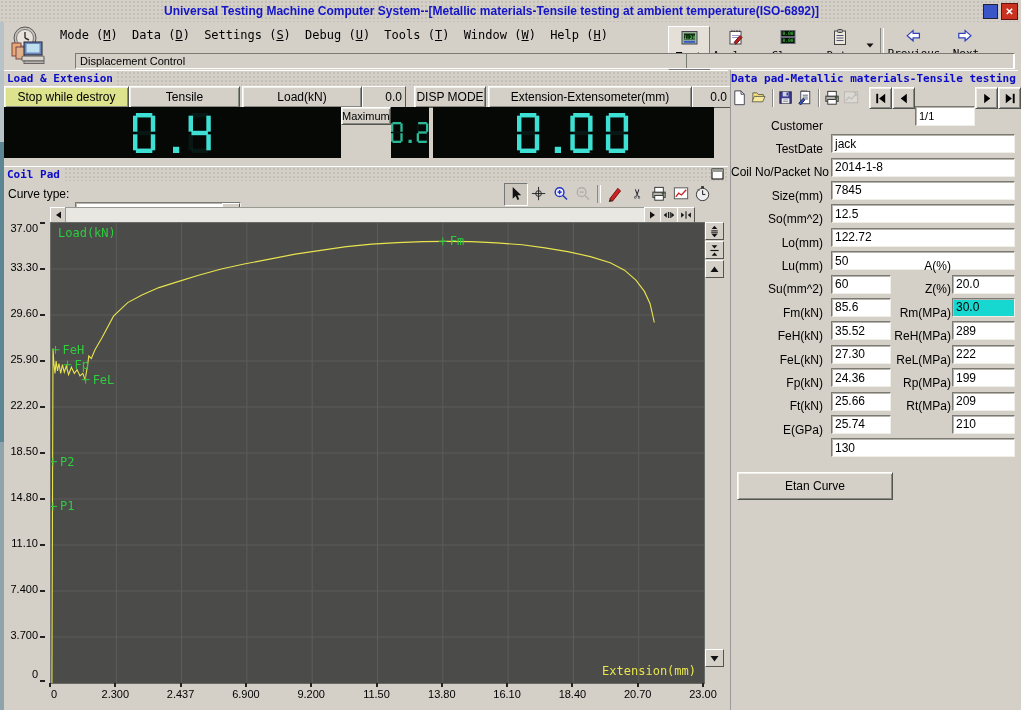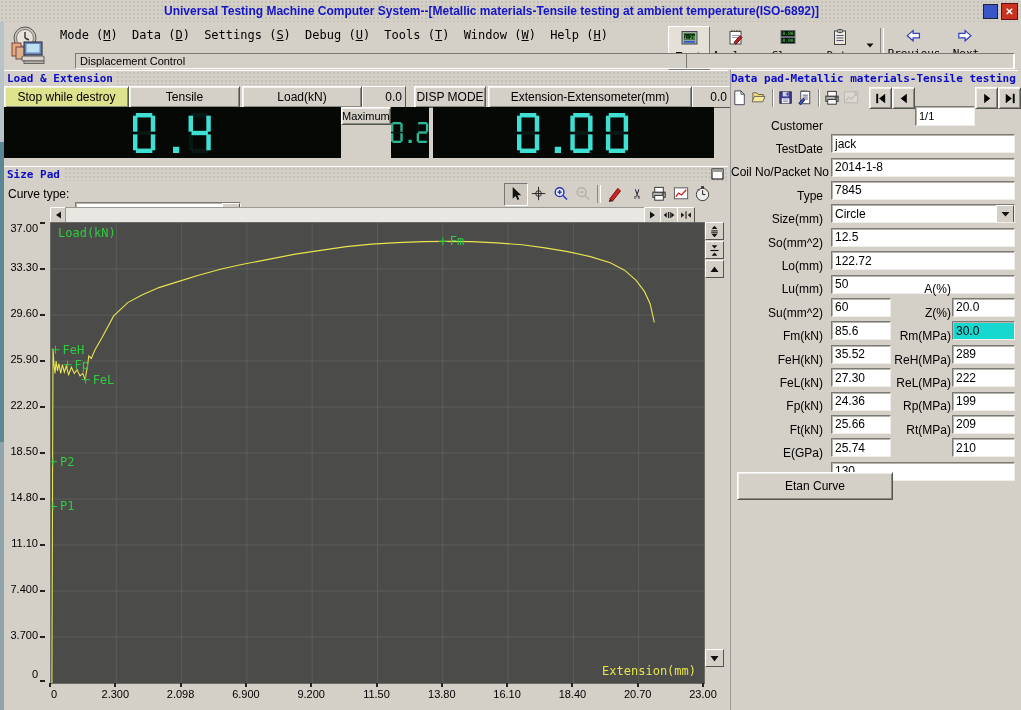--- a/index.html
+++ b/index.html
@@ -297,21 +297,21 @@
             <rect x="48" y="9.6" width="2" height="7.2" fill="#3fe0d4" opacity="1"></rect>
             <rect x="41.3" y="16" width="7.4" height="2" fill="#3fe0d4" opacity="1"></rect>
             <rect x="40" y="9.6" width="2" height="7.2" fill="#3fe0d4" opacity="1"></rect>
             <rect x="40" y="1.2" width="2" height="7.2" fill="#3fe0d4" opacity="1"></rect>
             <rect x="41.3" y="8" width="7.4" height="2" fill="#3fe0d4" opacity="0.07"></rect>
           </svg>
         </div>
     </div>
 
     <div class="panel-header dotted" style="position:absolute;left:0;top:96px;width:724px;">
-      <span class="ph-text">Size Pad</span>
+      <span class="ph-text">Coil Pad</span>
       <span style="margin-left:auto;margin-right:4px;">
         <svg class="icon" width="13" height="12" viewBox="0 0 13 12">
             <rect x="1" y="1" width="11" height="10" fill="#fff" stroke="#000"></rect>
             <rect x="1" y="1" width="11" height="3" fill="#9a9a94"></rect>
           </svg>
       </span>
     </div>
 
     <div id="curvebar">
       <span id="curve-type-label">Curve type:</span>
@@ -541,21 +541,21 @@
         </div>
       </div>
     </div>
 
     <div id="xlabels">
         <div class="xdash" style="left: 46px;"></div>
         <div class="xtick" style="left: 50px;">0</div>
         <div class="xdash" style="left: 111.3px;"></div>
         <div class="xtick" style="left: 111.3px;">2.300</div>
         <div class="xdash" style="left: 176.6px;"></div>
-        <div class="xtick" style="left: 176.6px;">2.098</div>
+        <div class="xtick" style="left: 176.6px;">2.437</div>
         <div class="xdash" style="left: 241.9px;"></div>
         <div class="xtick" style="left: 241.9px;">6.900</div>
         <div class="xdash" style="left: 307.2px;"></div>
         <div class="xtick" style="left: 307.2px;">9.200</div>
         <div class="xdash" style="left: 372.5px;"></div>
         <div class="xtick" style="left: 372.5px;">11.50</div>
         <div class="xdash" style="left: 437.8px;"></div>
         <div class="xtick" style="left: 437.8px;">13.80</div>
         <div class="xdash" style="left: 503.1px;"></div>
         <div class="xtick" style="left: 503.1px;">16.10</div>
@@ -670,31 +670,20 @@
             <span style="flex:1;">2014-1-8</span>
           </div>
         </div>
         <div class="frow">
           <div class="flabel">Coil No/Packet No</div>
           <div class="field fin-full">
             <span style="flex:1;">7845</span>
           </div>
         </div>
         <div class="frow">
-          <div class="flabel">Type</div>
-          <div class="field fin-full">
-            <span style="flex:1;">Circle</span>
-            <span class="selbtn raised">
-              <svg class="icon" width="9" height="6" viewBox="0 0 9 6">
-                <path d="M0.5,1 L8.5,1 L4.5,5.5 Z" fill="#111"></path>
-              </svg>
-            </span>
-          </div>
-        </div>
-        <div class="frow">
           <div class="flabel">Size(mm)</div>
           <div class="field fin-full">
             <span style="flex:1;">12.5</span>
           </div>
         </div>
         <div class="frow">
           <div class="flabel">So(mm^2)</div>
           <div class="field fin-full">
             <span style="flex:1;">122.72</span>
           </div>

